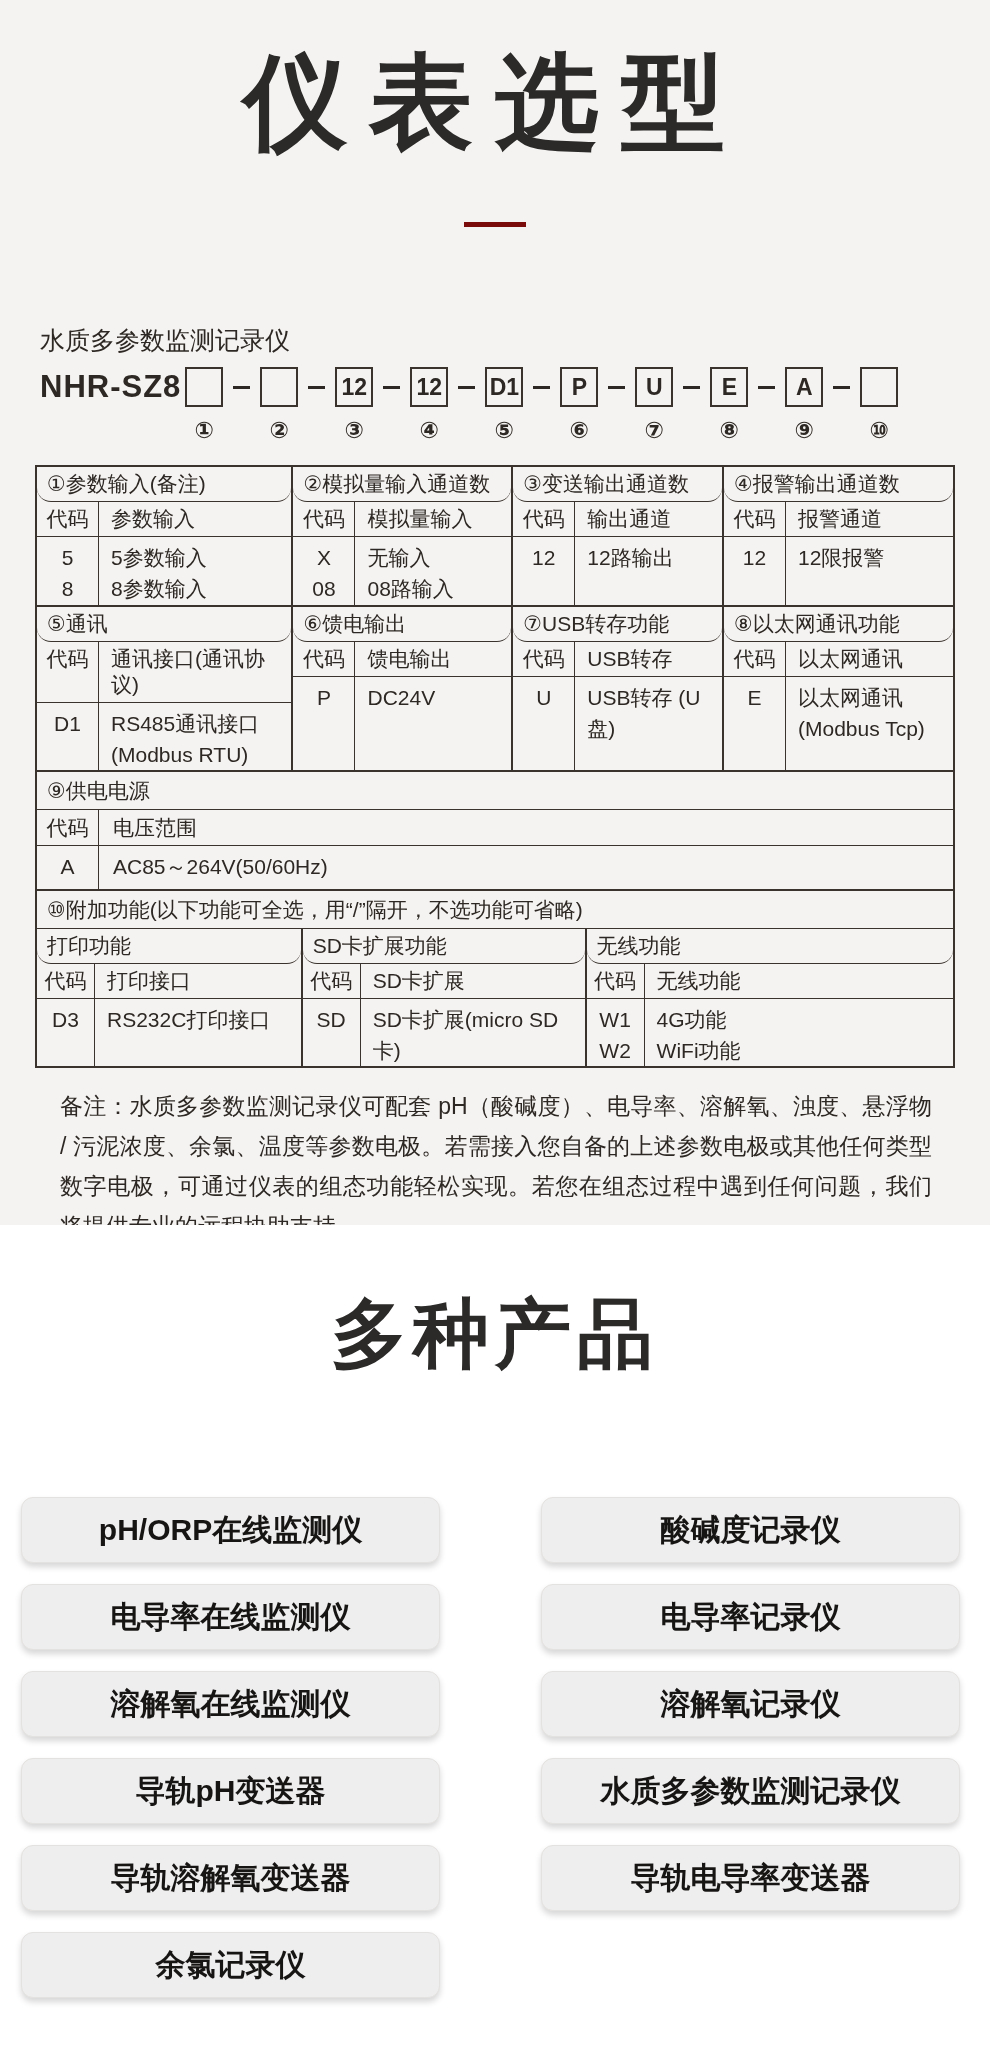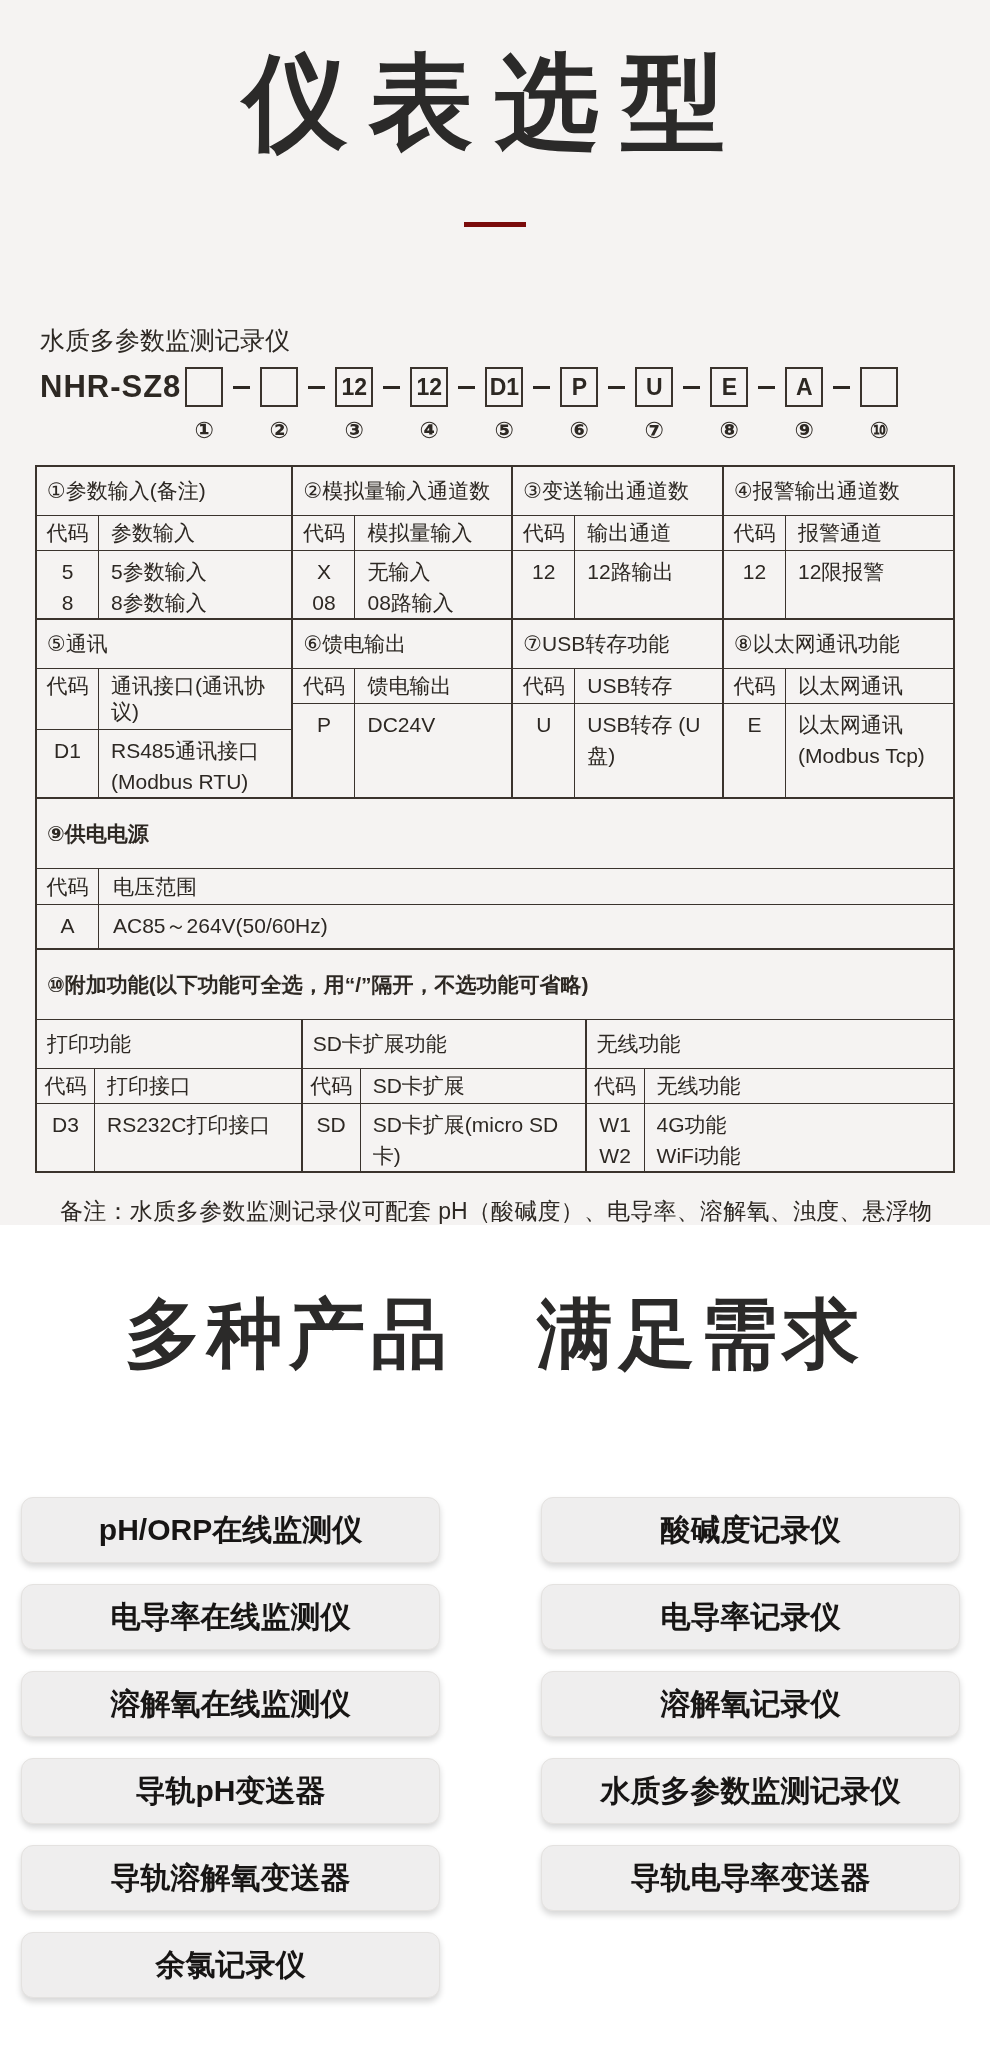--- a/index.html
+++ b/index.html
@@ -47,30 +47,30 @@
   .ptable{
     margin:22px 35px 0;border:2px solid var(--bc);
     font-size:21px;
   }
   .trow{display:grid;border-bottom:2px solid var(--bc);}
   .trow1{grid-template-columns:28% 24% 23% 25%;min-height:140px;}
   .trow2{grid-template-columns:28% 24% 23% 25%;min-height:132px;}
   .trow3{grid-template-columns:29% 31% 40%;min-height:134px;border-bottom:none;}
   .g{border-right:2px solid var(--bc);display:flex;flex-direction:column;}
   .g:last-child{border-right:none;}
-  .g-title{border-bottom:1px solid var(--bc);padding:11px 10px;line-height:26px;}
+  .g-title{border-bottom:1px solid var(--bc);padding:4px 10px;line-height:26px;border-radius:14px;}
   .g-inner{display:grid;grid-template-columns:62px 1fr;flex:1;grid-template-rows:auto 1fr;}
   .g-narrow .g-inner{grid-template-columns:58px 1fr;}
   .gh-code{border-right:1px solid var(--bc);border-bottom:1px solid var(--bc);
     text-align:center;padding:4px 0;line-height:26px;}
   .gh-val{border-bottom:1px solid var(--bc);padding:4px 0 4px 12px;line-height:26px;}
   .gb-code{border-right:1px solid var(--bc);text-align:center;padding-top:5px;}
   .gb-val{padding:5px 0 0 12px;}
   .gb-code div,.gb-val div{line-height:31px;white-space:pre-line;}
-  .full-title{border-bottom:1px solid var(--bc);padding:21px 10px;line-height:27px;font-weight:bold;}
+  .full-title{border-bottom:1px solid var(--bc);padding:5px 10px;line-height:27px;}
   .power-head,.power-data{display:grid;grid-template-columns:62px 1fr;}
   .power-head{border-bottom:1px solid var(--bc);}
   .power-data{border-bottom:2px solid var(--bc);}
   .p-code{border-right:1px solid var(--bc);text-align:center;padding:4px 0;line-height:27px;}
   .p-val{padding:4px 0 4px 14px;line-height:27px;}
   .power-data .p-code,.power-data .p-val{padding-top:7px;padding-bottom:9px;}
   
   .note{
     margin:18px 58px 0 60px;font-size:23px;line-height:40px;
     text-align:justify;
@@ -337,21 +337,20 @@
     </div>
 
   </div>
 
   <p class="note">备注：水质多参数监测记录仪可配套 pH（酸碱度）、电导率、溶解氧、浊度、悬浮物 / 污泥浓度、余氯、温度等参数电极。若需接入您自备的上述参数电极或其他任何类型数字电极，可通过仪表的组态功能轻松实现。若您在组态过程中遇到任何问题，我们将提供专业的远程协助支持。</p>
 </div>
 
 <div class="section-bottom">
   <div class="products-title">
     <span>多种产品</span>
-    <span>满足需求</span>
   </div>
   <div class="btn-grid">
     <div class="product-button">pH/ORP在线监测仪</div>
     <div class="product-button">酸碱度记录仪</div>
     <div class="product-button">电导率在线监测仪</div>
     <div class="product-button">电导率记录仪</div>
     <div class="product-button">溶解氧在线监测仪</div>
     <div class="product-button">溶解氧记录仪</div>
     <div class="product-button">导轨pH变送器</div>
     <div class="product-button">水质多参数监测记录仪</div>

